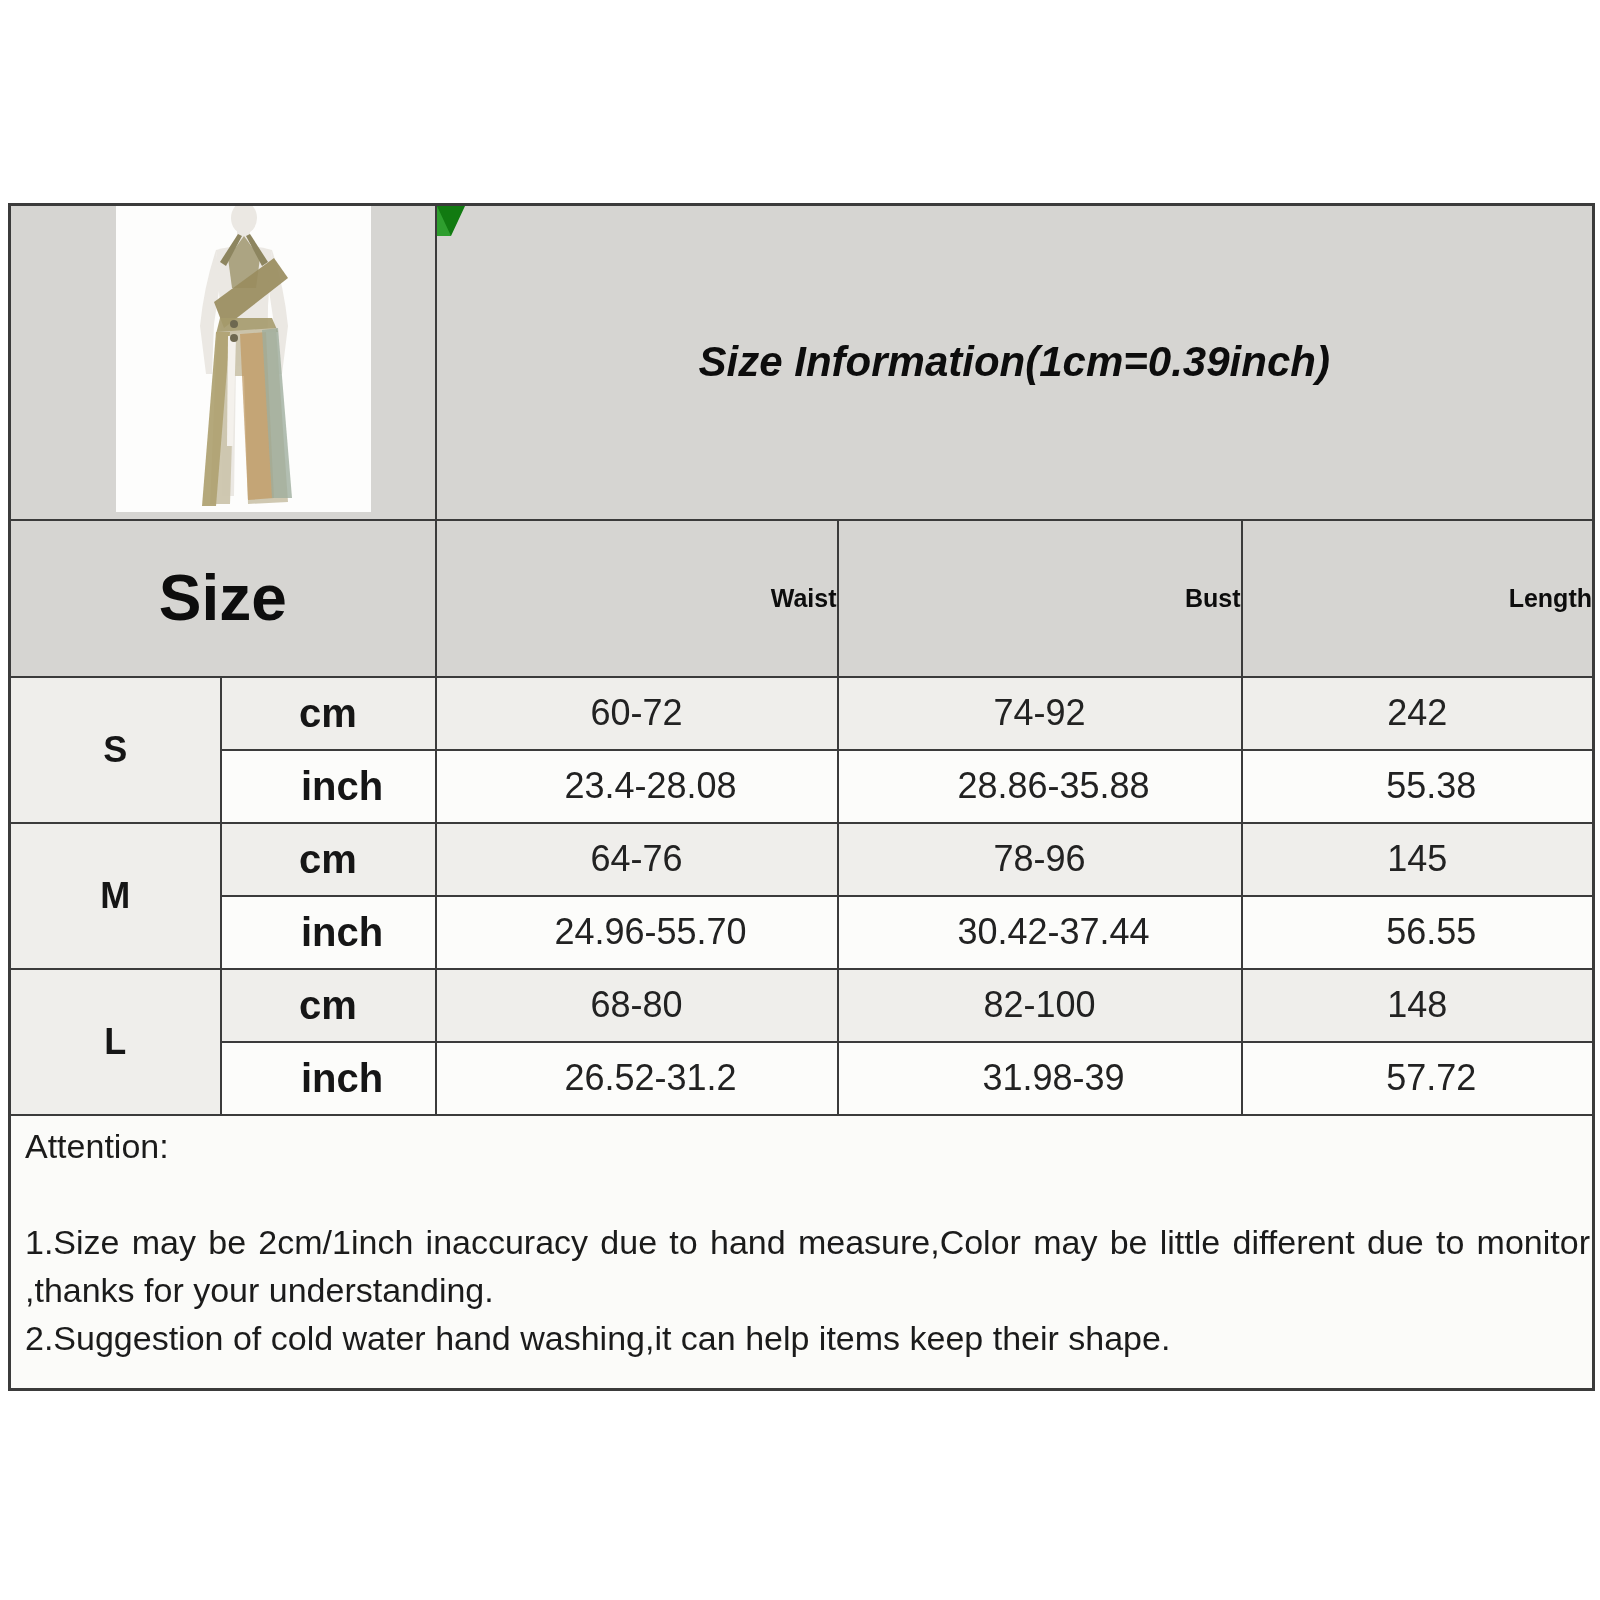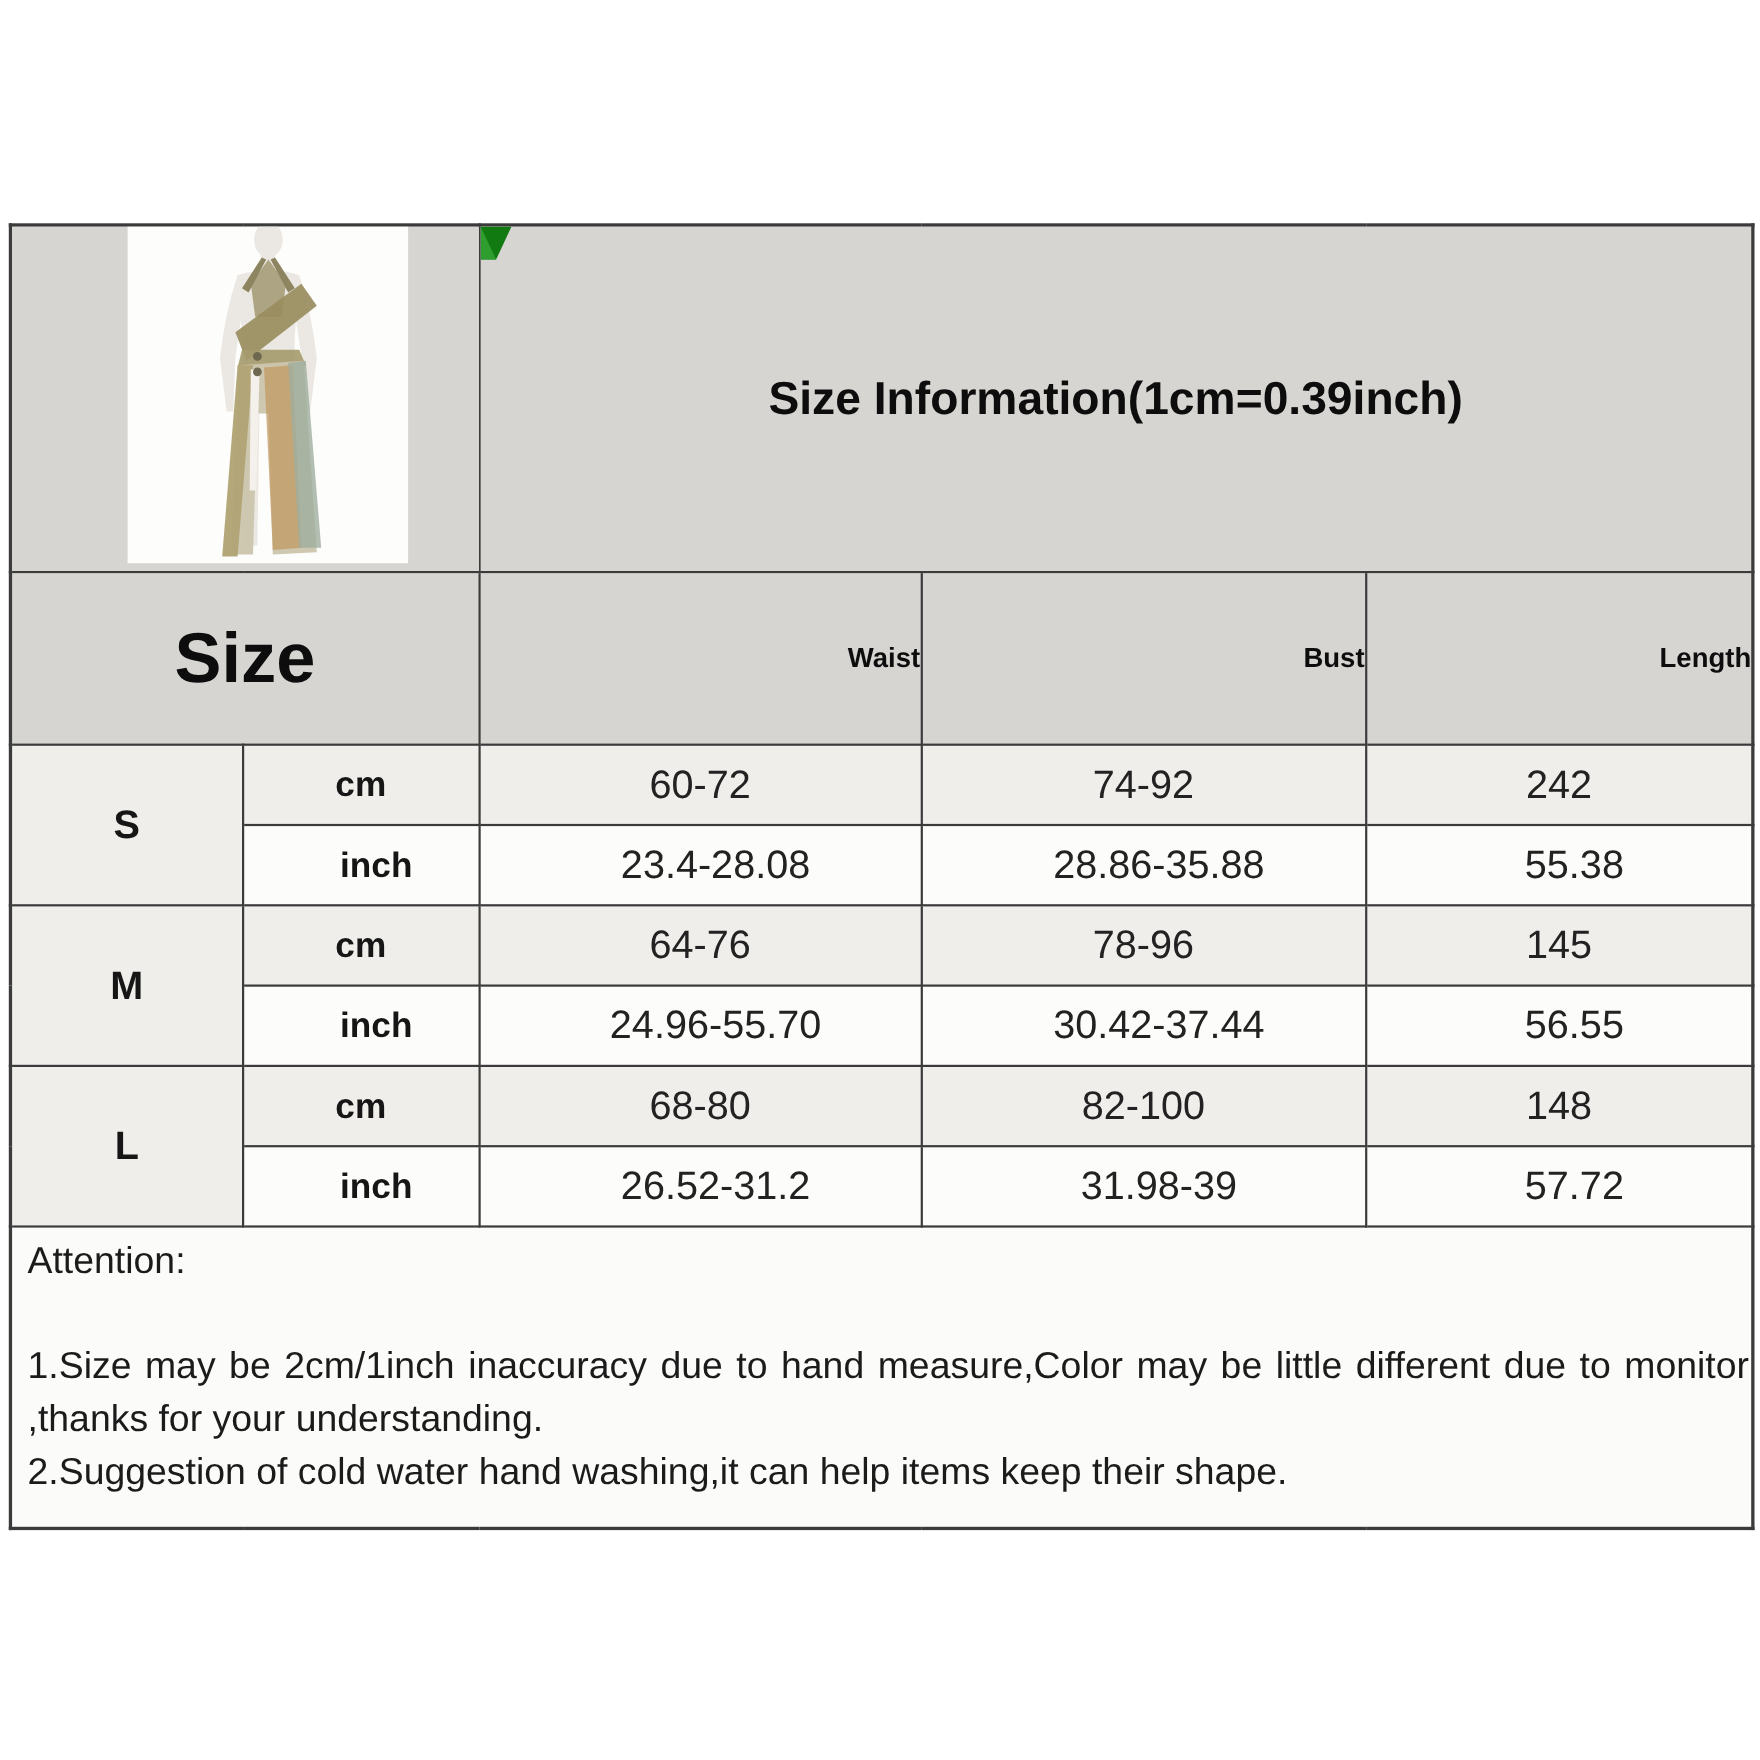--- a/index.html
+++ b/index.html
@@ -53,21 +53,21 @@
     color: #0d0d0d;
     text-align: right;
   }
   .size-label {
     font-weight: bold;
     font-size: 36px;
     color: #161616;
   }
   .unit {
     font-weight: bold;
-    font-size: 32px;
+    font-size: 40px;
     color: #161616;
   }
   .value {
     font-weight: normal;
     font-size: 36px;
     color: #222222;
   }
 
   
   td.cell-image { position: relative; padding: 0; }
@@ -75,21 +75,21 @@
     position: absolute;
     left: 105px;
     top: 0;
     width: 255px;
     height: 306px;
     background: #fdfdfc;
   }
   .photo-box svg { display: block; width: 100%; height: 100%; }
 
   
-  td.cell-title { position: relative; }
+  td.cell-title { position: relative; font-style: italic; }
   .green-marker {
     position: absolute;
     left: 0px;
     top: 0px;
     width: 0; height: 0;
     border-left: 14px solid #2e9e2e;
     border-right: 14px solid transparent;
     border-top: 30px solid #117a11;
   }
 

